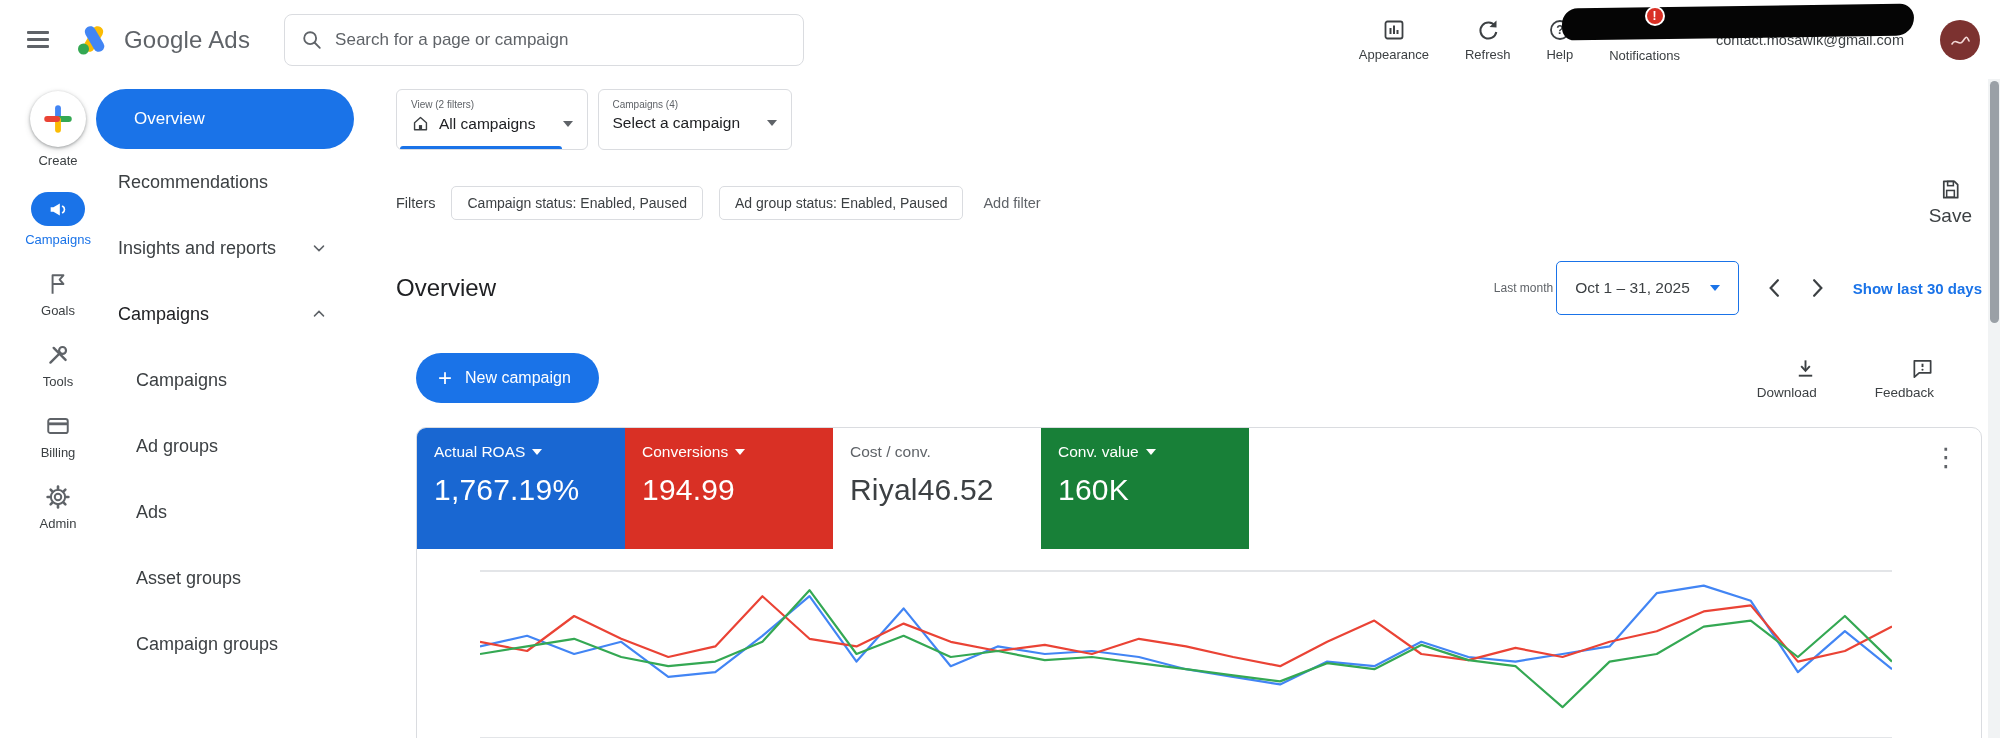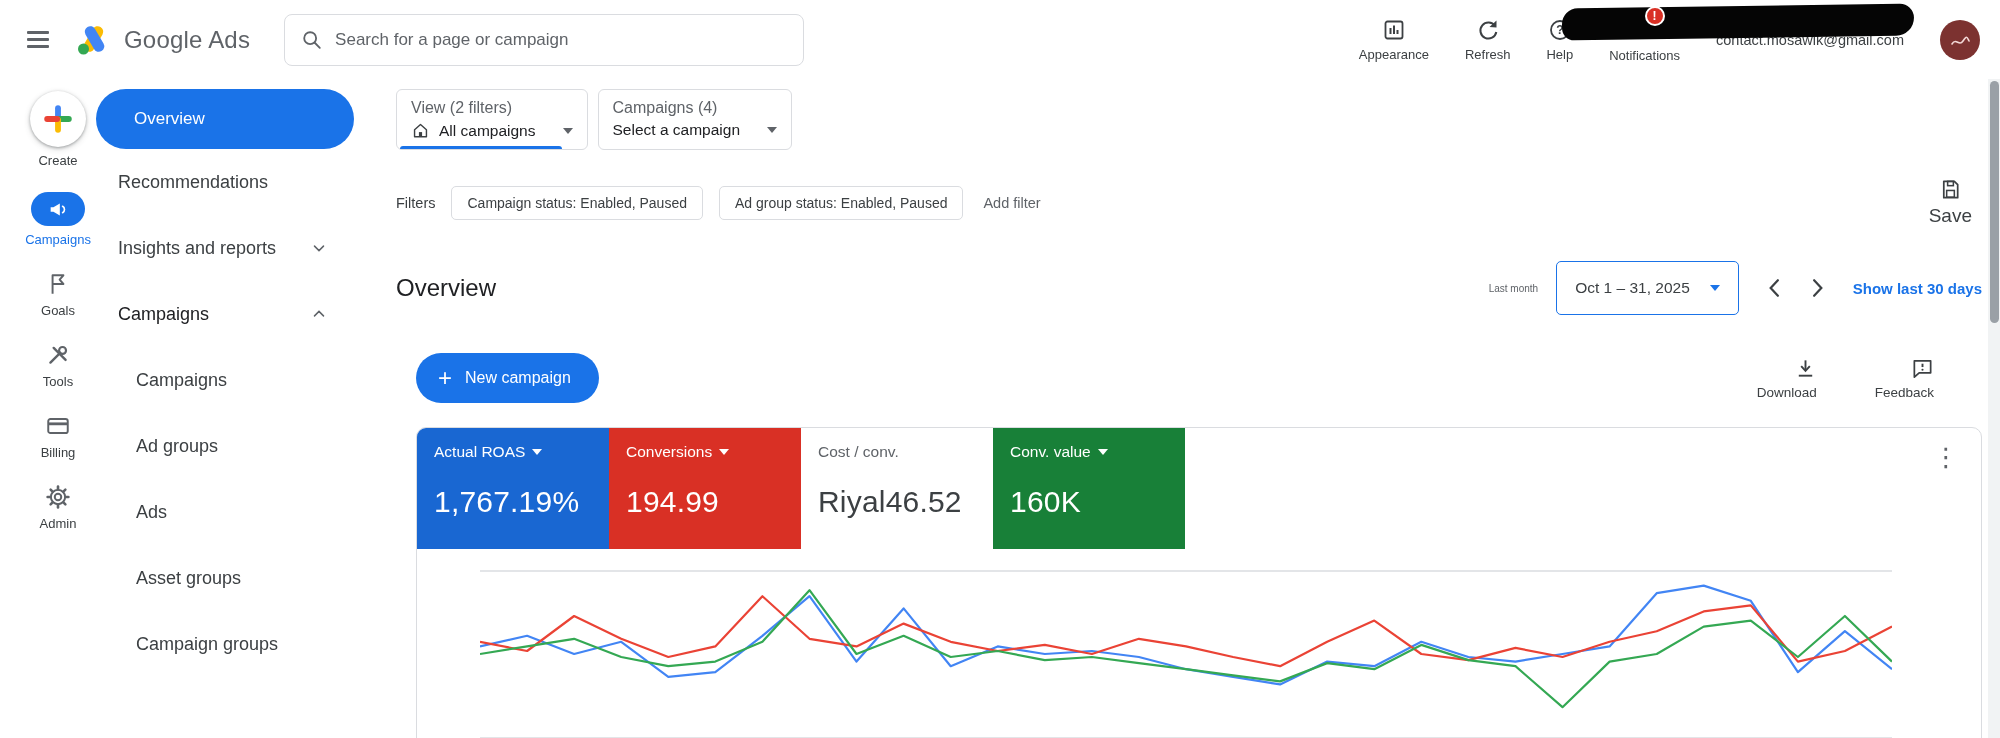--- a/index.html
+++ b/index.html
@@ -52,63 +52,63 @@
   .nav-item { height:66px; display:flex; align-items:center; padding-left:34px; padding-right:26px;
     font-size:18px; color:#3c4043; cursor:pointer; }
   .nav-item .chev { margin-left:auto; color:#5f6368; display:flex; }
   .nav-sub { padding-left:52px; }
 
   
   .main { flex:1; padding:10px 18px 0 42px; position:relative; min-width:0; }
   .selector-row { display:flex; gap:10px; }
   .sel-box { border:1px solid #dadce0; border-radius:6px; height:61px; padding:9px 14px 6px 14px;
     position:relative; background:#fff; cursor:pointer; }
-  .sel-caption { font-size:16px; color:#5f6368; }
+  .sel-caption { font-size:10px; color:#5f6368; }
   .sel-value-row { display:flex; align-items:center; gap:9px; margin-top:4px; font-size:15.5px;
     font-weight:500; color:#202124; }
   .sel-box.active::after { content:""; position:absolute; left:3px; bottom:0; width:calc(100% - 28px);
     height:3.5px; background:#1a73e8; border-radius:3px 3px 0 0; }
   .tri { width:0; height:0; border-left:5.5px solid transparent; border-right:5.5px solid transparent;
     border-top:6.5px solid currentColor; display:inline-block; }
   .sel-arrow { color:#5f6368; margin-left:18px; }
 
   .filter-row { display:flex; align-items:center; gap:16px; margin-top:28px; font-size:14.5px; color:#3c4043; }
   .chip { border:1px solid #dadce0; border-radius:5px; padding:8px 15px; font-size:14px;
     color:#3c4043; background:#fff; cursor:pointer; white-space:nowrap; }
   .add-filter { color:#5f6368; cursor:pointer; margin-left:4px; }
   .save-block { margin-left:auto; display:flex; flex-direction:column; align-items:center; gap:4px;
     font-size:19px; color:#3c4043; cursor:pointer; margin-right:10px; }
 
   .title-row { display:flex; align-items:center; margin-top:34px; }
   .page-title { font-size:24px; font-weight:400; color:#202124; }
   .title-right { margin-left:auto; display:flex; align-items:center; }
-  .date-preset { color:#5f6368; font-size:10px; margin-right:18px;text-align:center; }
+  .date-preset { color:#5f6368; font-size:12px; margin-right:3px;text-align:center; }
   .date-box { border:1px solid #1a73e8; border-radius:5px; height:54px; display:flex; align-items:center;
     padding:13px 18px; font-size:15.5px; color:#3c4043; gap:20px; cursor:pointer; background:#fff; }
   .date-arrow { color:#1a73e8; }
   .page-chevrons { display:flex; gap:30px; margin:0 28px; align-items:center; }
   .pchev { cursor:pointer; display:flex; }
   .quick-link { color:#1a73e8; font-weight:700; font-size:15px; cursor:pointer; white-space:nowrap; }
 
   .actions-row { display:flex; align-items:center; margin-top:38px; margin-left:20px; }
   .new-campaign { height:50px; border-radius:25px; background:#1a73e8; color:#fff; font-size:16px;
     font-weight:500; display:flex; align-items:center; padding:0 28px 0 22px; gap:13px; border:none;
     cursor:pointer; font-family:inherit; }
   .plus-glyph { font-size:24px; line-height:1; font-weight:400; }
   .dl-fb { margin-left:auto; display:flex; gap:58px; margin-right:48px; }
   .dl-item { display:flex; flex-direction:column; align-items:flex-end; gap:5px; font-size:13.5px;
     color:#3c4043; cursor:pointer; }
 
   
   .card { margin-left:20px; margin-top:24px; border:1px solid #dadce0; border-radius:10px;
     background:#fff; position:relative; height:400px; overflow:hidden; }
   .tiles-row { display:flex; }
-  .tile { width:192px; height:121px; padding:15px 17px; cursor:pointer; }
+  .tile { width:208px; height:121px; padding:15px 17px; cursor:pointer; }
   .tile-label-row { display:flex; align-items:center; gap:7px; font-size:15.5px; }
-  .tile-value { font-size:30px; margin-top:24px; letter-spacing:.2px; }
+  .tile-value { font-size:30px; margin-top:12px; letter-spacing:.2px; }
   .kebab { position:absolute; top:16px; right:22px; font-size:26px; color:#5f6368; cursor:pointer; line-height:1; }
   .chart-wrap { margin:21px 89px 0 63px; }
   .chart-svg { width:100%; height:172px; display:block; }
 
   
   .scrollbar { position:absolute; right:0; top:0; width:12px; height:659px; background:#f1f3f4; }
   .scroll-thumb { position:absolute; top:2px; left:1.5px; width:9px; height:242px; background:#9aa0a6;
     border-radius:5px; cursor:pointer; }
 </style>
 </head>

